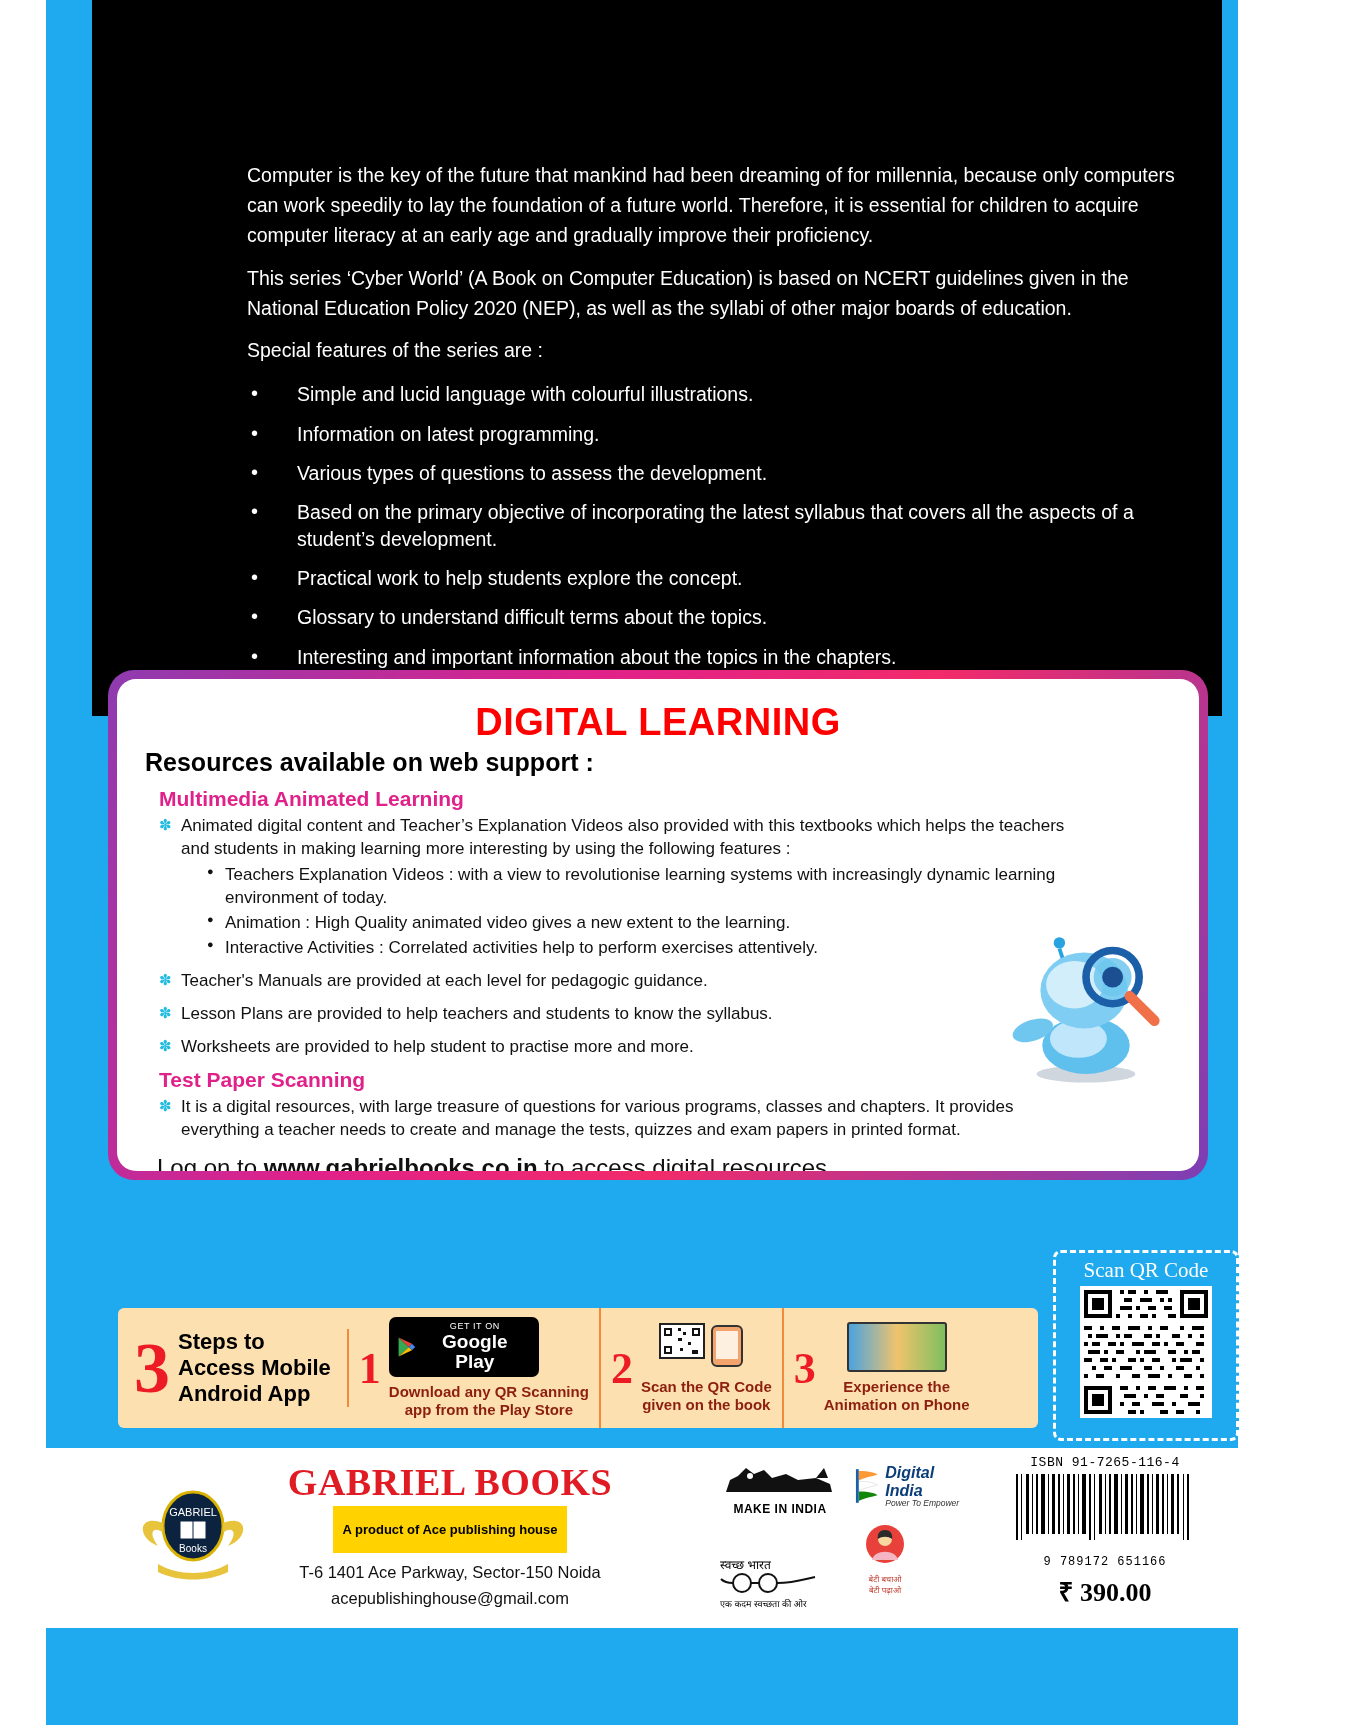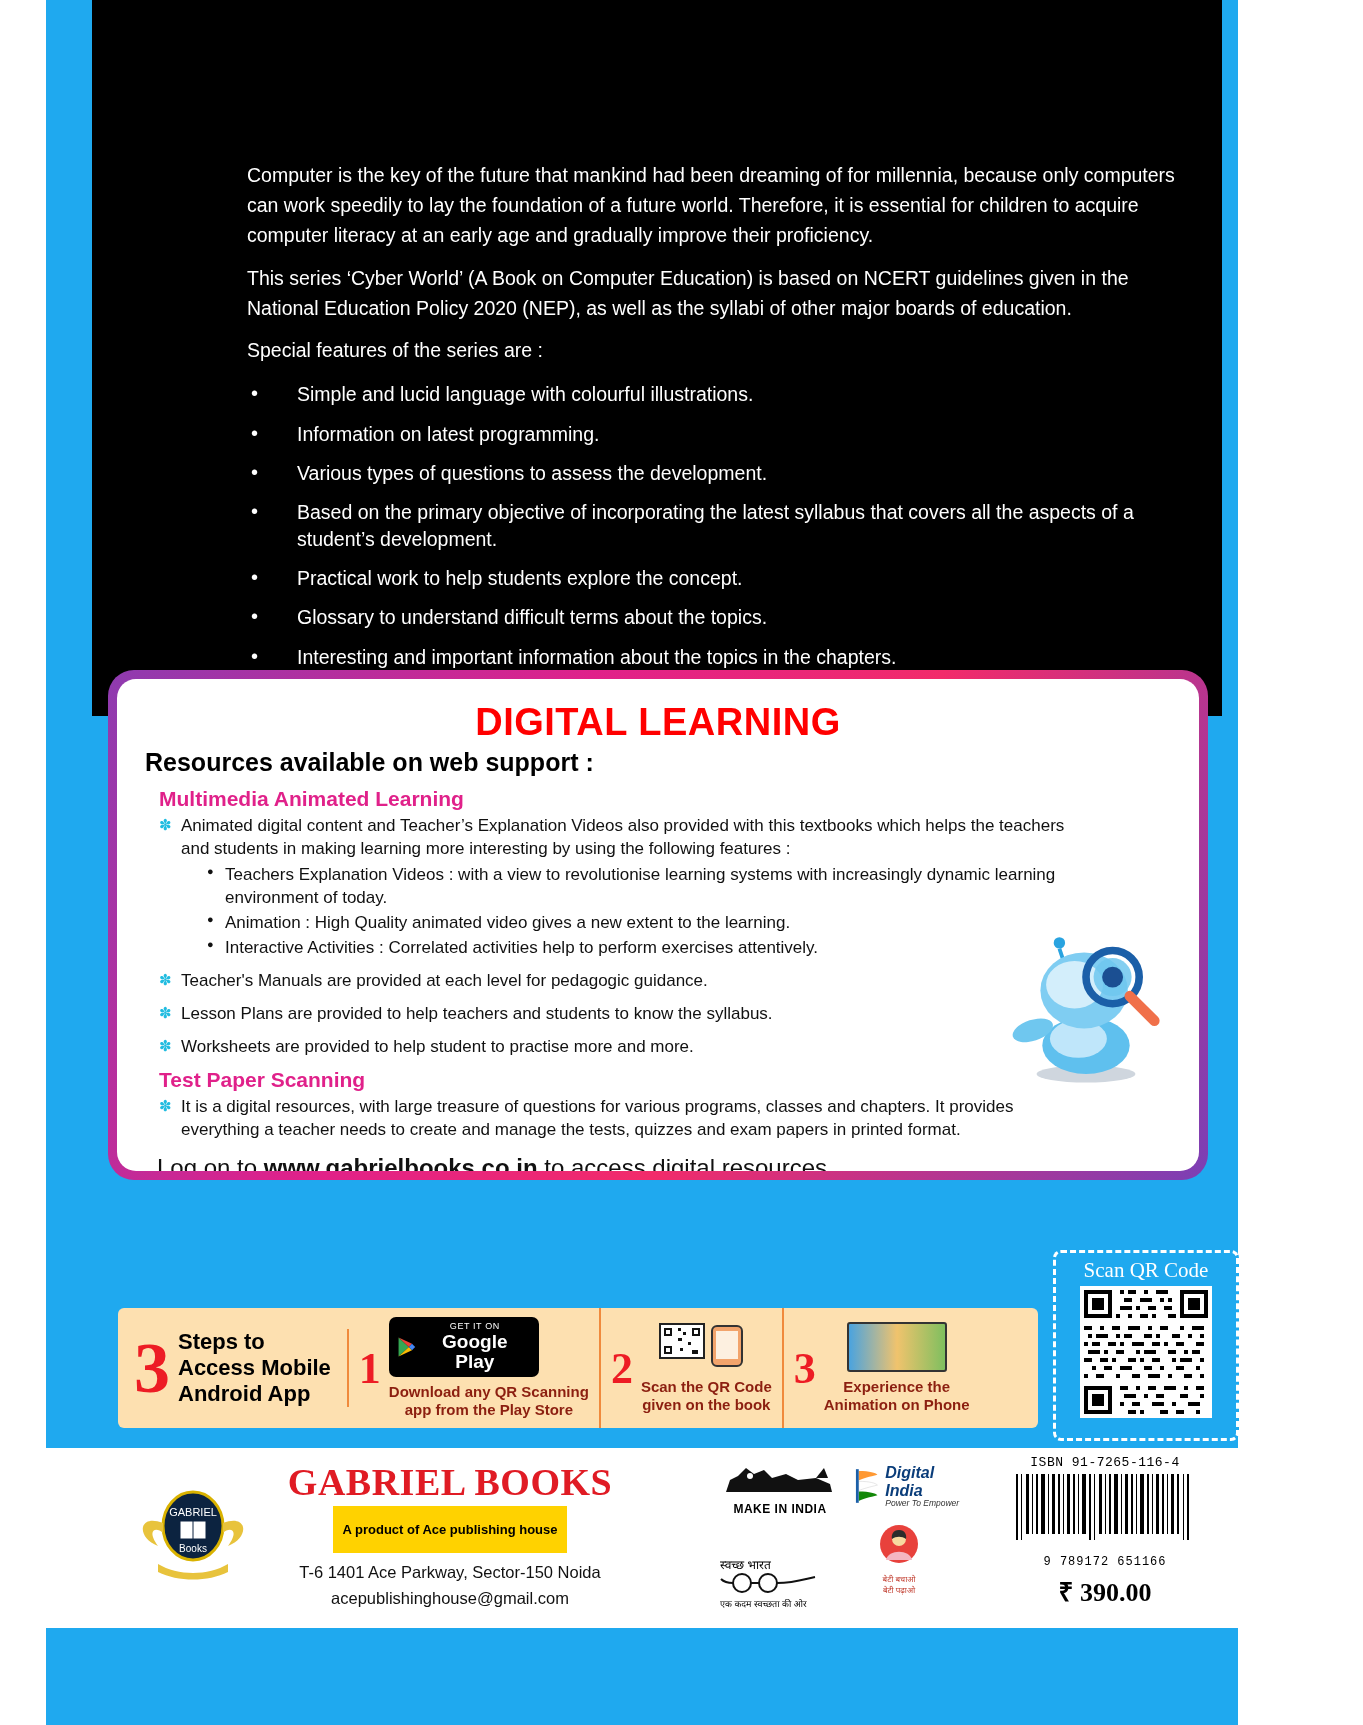--- a/index.html
+++ b/index.html
@@ -343,21 +343,21 @@
   .di-a { font-size: 16px; font-style: italic; font-weight: bold; color: #0a3d7a; }
   .di-b { font-size: 8.5px; color: #333; font-style: italic; }
   .swachh {
     position: absolute; left: 0; top: 66px;
     width: 130px;
     margin-top: 28px;
   }
   .swachh-t1 { font-size: 12px; color:#000; }
   .swachh-t2 { font-size: 9px; color:#000; }
   .beti {
-    position: absolute; left: 154px; top: 60px;
+    position: absolute; left: 140px; top: 60px;
     text-align: center;
   }
   .beti-t { font-size: 8px; color: #c0392b; margin-top: 1px; }
   .isbn-block {
     position: absolute;
     left: 1000px;
     top: 1455px;
     width: 210px;
     text-align: center;
   }

